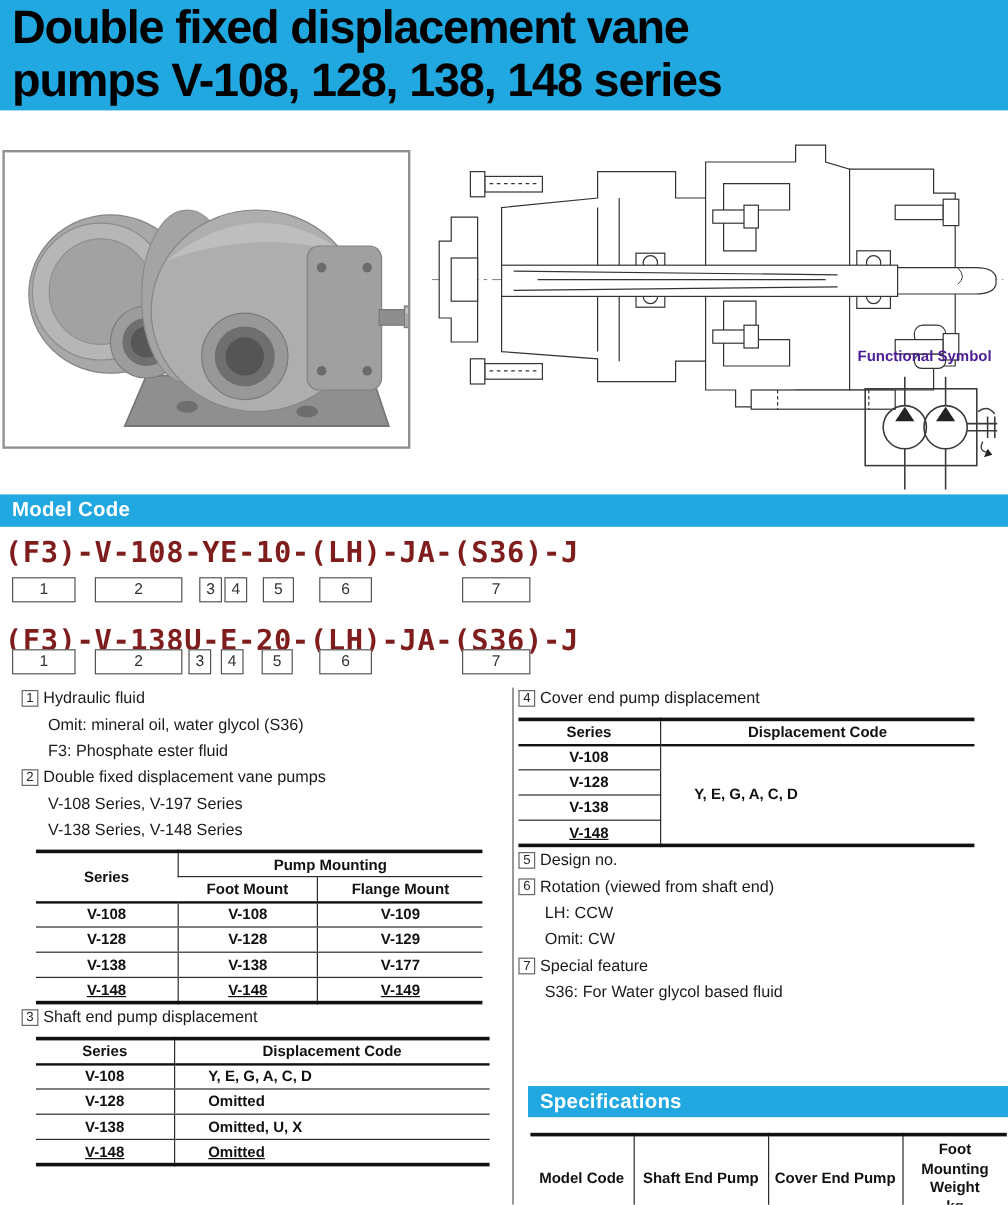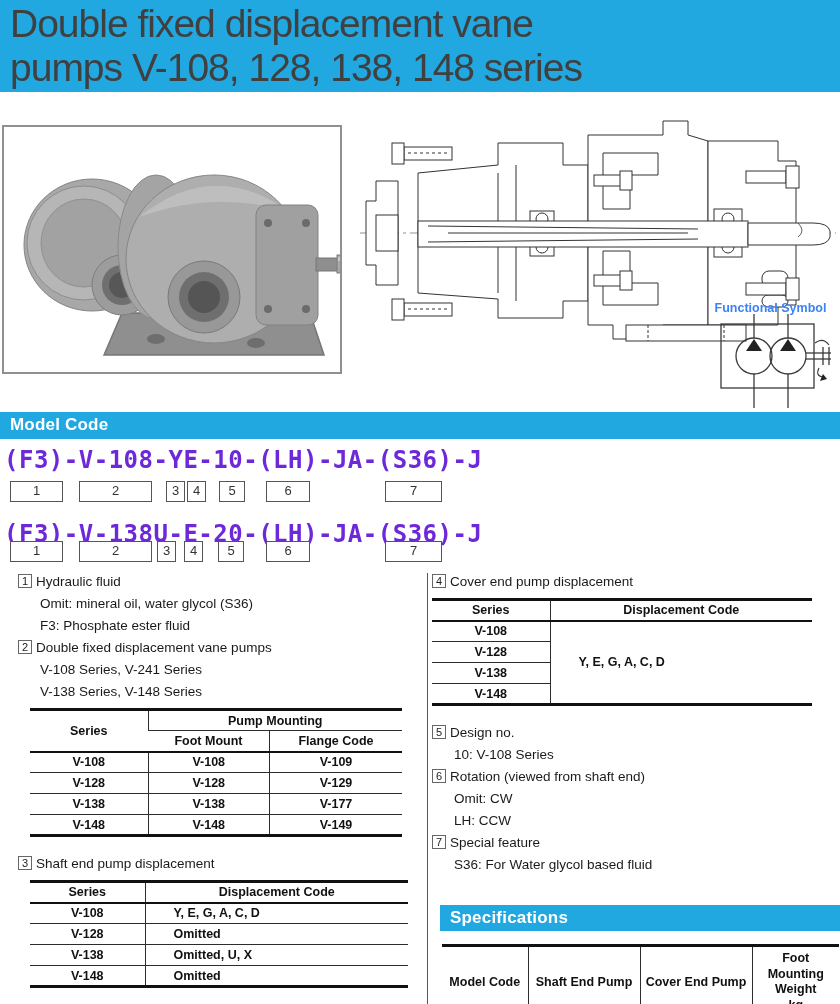--- a/index.html
+++ b/index.html
@@ -1,54 +1,54 @@
 <!DOCTYPE html>
 <html><head>
 <meta charset="utf-8">
 <style>
   * { margin:0; padding:0; box-sizing:border-box; }
   body { background:#fff; font-family:"Liberation Sans", sans-serif; }
   .page { position:relative; width:840px; height:1004px; background:#fff; overflow:hidden; color:#1a1a1a; }
 
   
   .banner { position:absolute; left:0; top:0; width:840px; height:92px; background:#21a8e0; padding:2px 0 0 10px; }
-  .banner .t { color:#404040; font-weight:normal; font-size:39px; line-height:1.12; letter-spacing:-1px; }
+  .banner .t { color:#000000; font-weight:bold; font-size:39px; line-height:1.12; letter-spacing:-1px; }
 
   
   .photo-box { position:absolute; left:2px; top:125px; width:340px; height:249px; border:2px solid #8f9093; background:#fff; }
   .drawing { position:absolute; left:358px; top:113px; width:482px; height:234px; }
-  .fs-label { position:absolute; left:703px; top:301px; width:135px; text-align:center; font-size:12.5px; font-weight:600; color:#3b82f6; }
+  .fs-label { position:absolute; left:703px; top:290px; width:135px; text-align:center; font-size:12.5px; font-weight:600; color:#4c1d95; }
   .fs-symbol { position:absolute; left:703px; top:310px; width:137px; height:100px; }
 
   
   .secbar { position:absolute; background:#21a8e0; color:#fff; font-weight:bold; font-size:17px; padding:3px 0 0 10px; letter-spacing:.2px; }
   .bar-model { left:0; top:412px; width:840px; height:27px; }
   .bar-spec  { left:440px; top:905px; width:452px; height:26px; }
 
   
-  .code { position:absolute; left:4px; font-family:"DejaVu Sans Mono", monospace; font-weight:600; font-size:24px; color:#6d28d9; letter-spacing:.5px; white-space:nowrap; }
+  .code { position:absolute; left:4px; font-family:"DejaVu Sans Mono", monospace; font-weight:600; font-size:24px; color:#7f1d1d; letter-spacing:.5px; white-space:nowrap; }
   .code1 { top:446px; } .code2 { top:520px; }
   .numbox { position:absolute; height:21px; border:1.5px solid #555; color:#333; font-size:13px; text-align:center; line-height:18px; background:#fff; }
   .r1 { top:481px; } .r2 { top:541px; }
 
   
   .col { position:absolute; font-size:13.5px; color:#1a1a1a; }
   .col-left { left:6px; top:571px; width:420px; }
   .col-right { left:420px; top:571px; width:397px; }
   .col-divider { position:absolute; left:427px; top:573px; width:1px; height:431px; background:#555; }
   .nline { line-height:22px; white-space:nowrap;margin-left:12px; }
   .indent { padding-left:22px; }
   .nb { display:inline-block; width:14px; height:14px; border:1px solid #666; font-size:11px; line-height:13px; text-align:center; vertical-align:1px; margin-right:4px; color:#222; }
 
   
-  .tbl { border-collapse:collapse; font-size:12.5px; font-weight:bold; color:#111; margin:5px 0 16px 24px;
+  .tbl { border-collapse:collapse; font-size:12.5px; font-weight:bold; color:#111; margin:5px 0 0 24px;
          border-top:3px solid #111; border-bottom:3px solid #111; }
   .tbl td { border-left:1px solid #2c2c2c; border-bottom:1px solid #2c2c2c; text-align:center; height:21px; padding:0 4px; }
   .tbl tr td:first-child { border-left:none; }
-  .tbl tr:last-child td { border-bottom:none; }
+  .tbl tr:last-child td { border-bottom:none;text-decoration:underline; }
   .tbl td.hdrb { border-bottom:2px solid #111; }
   .tblA { width:372px; } .tblA td.c1 { width:118px; }
   .tblB { width:378px; } .tblB td.c1 { width:115px; }
   .tblB td.code-cell { text-align:left; padding-left:28px; }
   .tblC { width:380px; } .tblC td.c1 { width:118px; }
   .tblC td.merged { text-align:left; padding-left:28px; vertical-align:middle; border-bottom:none; }
 
   .spec-tbl { position:absolute; left:442px; top:944px; border-collapse:collapse; table-layout:fixed; width:397px;
               border-top:3px solid #111; font-size:12.5px; font-weight:bold; color:#111; }
   .spec-tbl td { border-left:1.5px solid #2c2c2c; height:72px; text-align:center; vertical-align:middle; padding:2px; }
@@ -203,32 +203,32 @@
   <div class="col col-left">
     <div class="nline">
       <span class="nb">1</span><span>Hydraulic fluid</span>
     </div>
     <div class="nline indent">Omit: mineral oil, water glycol (S36)</div>
     <div class="nline indent">F3: Phosphate ester fluid</div>
 
     <div class="nline">
       <span class="nb">2</span><span>Double fixed displacement vane pumps</span>
     </div>
-    <div class="nline indent">V-108 Series, V-241 Series</div>
+    <div class="nline indent">V-108 Series, V-197 Series</div>
     <div class="nline indent">V-138 Series, V-148 Series</div>
 
     <table class="tbl tblA">
       <tbody>
           <tr>
         <td class="c1 hdrb" rowspan="2">Series</td>
         <td colspan="2">Pump Mounting</td>
       </tr>
       <tr>
         <td class="hdrb">Foot Mount</td>
-        <td class="hdrb">Flange Code</td>
+        <td class="hdrb">Flange Mount</td>
       </tr>
       <tr>
         <td class="c1">V-108</td>
         <td>V-108</td>
         <td>V-109</td>
       </tr>
       <tr>
         <td class="c1">V-128</td>
         <td>V-128</td>
         <td>V-129</td>
@@ -299,27 +299,26 @@
       </tr>
       <tr>
         <td class="c1">V-148</td>
       </tr>
     </tbody>
       </table>
 
     <div class="nline">
       <span class="nb">5</span><span>Design no.</span>
     </div>
-    <div class="nline indent">10: V-108 Series</div>
 
     <div class="nline">
       <span class="nb">6</span><span>Rotation (viewed from shaft end)</span>
     </div>
+    <div class="nline indent">LH: CCW</div>
     <div class="nline indent">Omit: CW</div>
-    <div class="nline indent">LH: CCW</div>
 
     <div class="nline">
       <span class="nb">7</span><span>Special feature</span>
     </div>
     <div class="nline indent">S36: For Water glycol based fluid</div>
   </div>
 
   <div class="secbar bar-spec">Specifications</div>
 
   <table class="spec-tbl">

